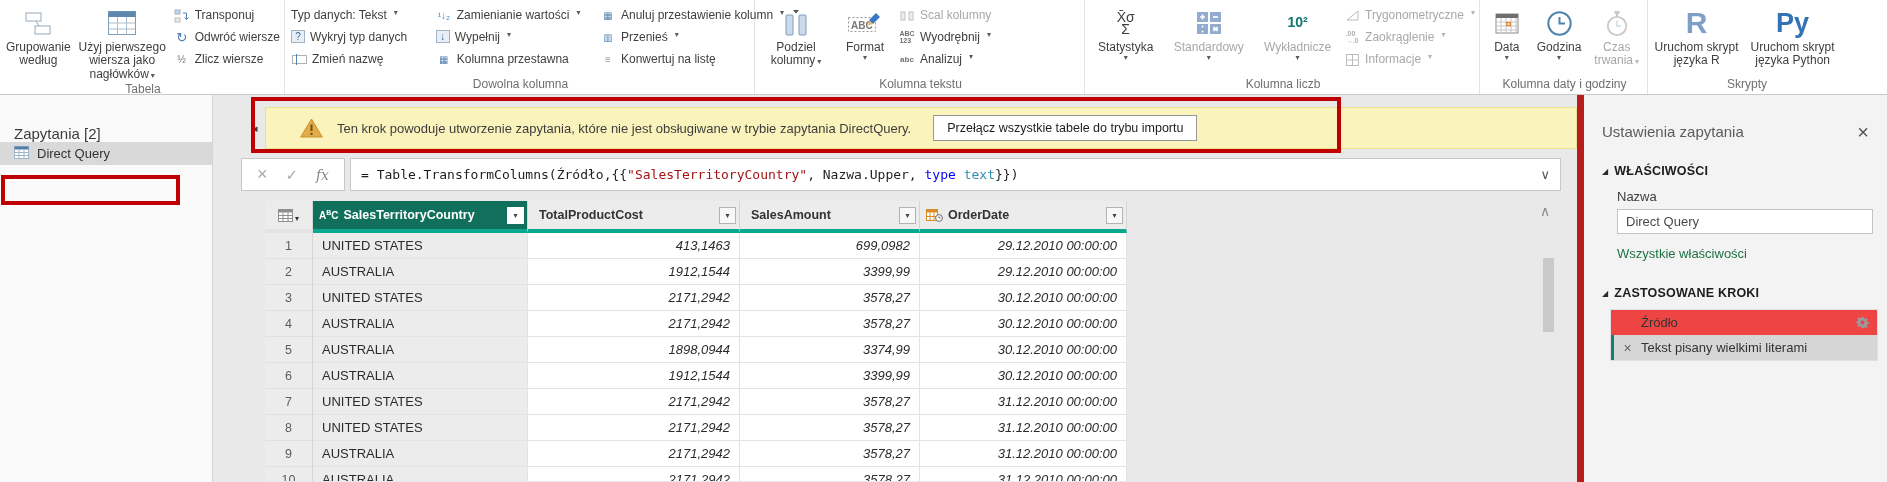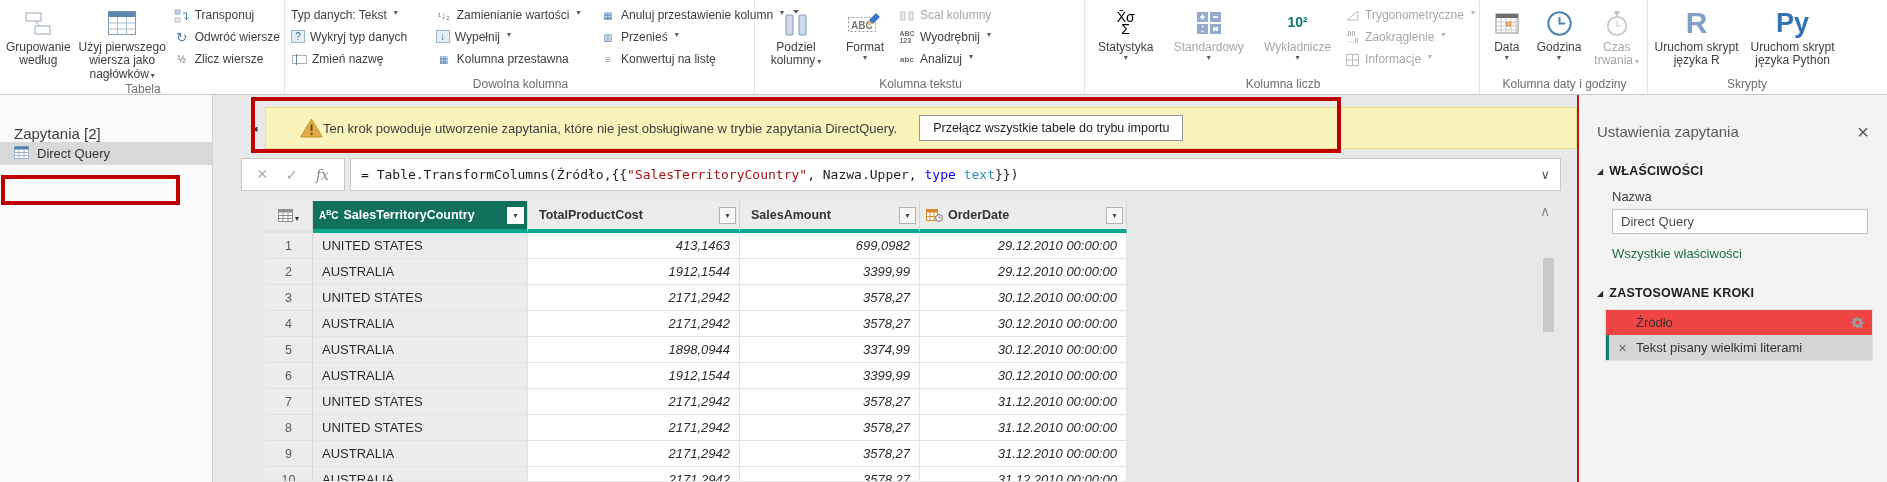--- a/index.html
+++ b/index.html
@@ -16,38 +16,38 @@
   .blabel { display:block; }
   .bcaret { font-size:8px; color:#5a5a5a; line-height:7px; }
   .caret { font-size:8px; color:#5a5a5a; margin-left:2px; }
   .smallcol { display:flex; flex-direction:column; padding-top:5px; gap:4px; }
   .smallitem { display:flex; gap:5px; font-size:12px; color:#3f3f3f; height:18px; white-space:nowrap; cursor:default; }
   .dis, .dis .blabel, .dis .smalllabel { color:#a8a8a8 !important; }
   .mi { width:16px; height:15px; flex:0 0 16px; display:inline-flex; align-items:center; justify-content:center; font-size:10px; color:#4f81b1; }
   .mi-box { border:1px solid #9db4c9; background:#e8eef5; font-size:10px; color:#2e6da4; width:14px; height:13px; flex:0 0 14px; display:inline-flex; align-items:center; justify-content:center; }
   .mi-gray { color:#9a9a9a; }
   .stack { display:flex; flex-direction:column; font-size:7px; line-height:6.5px; color:#6f6f6f; font-weight:bold; }
-  .stats-icon { display:flex; flex-direction:column; align-items:center; font-size:14px; line-height:12px; color:#000000; }
+  .stats-icon { display:flex; flex-direction:column; align-items:center; font-size:14px; line-height:12px; color:#404040; }
   .exp-icon { font-size:14px; color:#0f766e; font-weight:bold; }
   .r-icon { font-size:30px; font-weight:bold; color:#7f9fc6; line-height:30px; }
   .py-icon { font-size:27px; font-weight:bold; color:#3373b5; line-height:30px; }
 
   
   .content { display:flex; height:387px; background:#e9e9e9; }
 
   
   .sidebar { width:213px; flex:0 0 213px; background:#fafafa; border-right:1px solid #d4d4d4; padding-top:30px; }
   .sb-title { font-size:15px; color:#3c3c3c; padding-left:14px; }
   .sb-item { height:23px; display:flex; align-items:center; gap:8px; padding-left:14px; font-size:13px; color:#333; cursor:default; }
   .sb-item.selected { background:#d9d9d9; }
 
   
   .main { flex:1; padding:12px 0 0 28px; position:relative; }
   .banner { margin-left:24px; width:1312px; height:42px; background:#fbf3bc; border:1px solid #ece08e; display:flex; align-items:center; padding-left:34px; }
-  .btext { font-size:13px; color:#3d3d3d; }
+  .btext { font-size:13px; color:#3d3d3d; margin-left:14px; }
   .bbtn { margin-left:22px; background:#fff; border:1px solid #979797; font-size:12.5px; color:#1d1d1d; padding:5px 13px; font-family:inherit; cursor:pointer; white-space:nowrap; }
   .fbar { margin-top:9px; display:flex; height:33px; width:1320px; }
   .fbtns { background:#fff; border:1px solid #c8c8c8; display:flex; align-items:center; width:104px; flex:0 0 104px; justify-content:space-around; padding:0 6px; }
   .fb { color:#a9a9a9; font-size:15px; cursor:default; }
   .fb-fx { font-style:italic; color:#8a8a8a; font-family:"DejaVu Serif",serif; font-size:14px; }
   .finput { background:#fff; border:1px solid #c8c8c8; margin-left:5px; flex:1; display:flex; align-items:center; padding:0 10px; font-family:"DejaVu Sans Mono",monospace; font-size:13px; color:#1e1e1e; overflow:hidden; }
   .finput span { white-space:pre; }
   .fstr { color:#a31515; }
   .fkw { color:#0000ff; }
   .ftyp { color:#2b91af; }
@@ -70,21 +70,21 @@
   .w2 { width:212px; flex:0 0 212px; }
   .w3 { width:180px; flex:0 0 180px; }
   .w4 { width:207px; flex:0 0 207px; }
   .grow { display:flex; height:26px; }
   .gn { width:48px; flex:0 0 48px; background:#ececec; border-right:1px solid #d5d5d5; border-bottom:1px solid #e0e0e0; display:flex; align-items:center; justify-content:center; font-size:12.5px; color:#5c5c5c; }
   .gc { display:flex; align-items:center; border-right:1px solid #e3e3e3; border-bottom:1px solid #e3e3e3; font-size:13px; color:#2b2b2b; padding:0 9px; background:#fff; }
   .gc.selcol { background:#ececec; }
   .gc.num { justify-content:flex-end; font-style:italic; }
 
   
-  .settings { width:310px; flex:0 0 310px; background:#f3f3f3; border-left:2px solid #b91c1c; padding:28px 18px 0 18px; }
+  .settings { width:310px; flex:0 0 310px; background:#f3f3f3; border-left:7px solid #b91c1c; padding:28px 18px 0 18px; }
   .set-title-row { display:flex; align-items:center; }
   .set-title { font-size:15px; color:#5c5c5c; }
   .set-close { margin-left:auto; font-size:20px; color:#555; cursor:default; line-height:16px; }
   .section-h { display:flex; align-items:center; gap:6px; margin-top:24px; font-size:12.5px; font-weight:bold; color:#1c1c1c; letter-spacing:.2px; }
   .tri { font-size:8px; color:#2b2b2b; }
   .name-label { margin:11px 0 5px 15px; font-size:13px; color:#3d3d3d; }
   .name-input { margin-left:15px; width:256px; height:25px; border:1px solid #c3c3c3; background:#fff; font-size:13px; color:#4a4a4a; padding:0 8px; font-family:inherit; }
   .all-props { margin:12px 0 0 15px; font-size:13px; color:#1e7145; cursor:pointer; display:inline-block; }
   .steps { margin:9px 0 0 8px; width:268px; border:1px solid #e0e0e0; background:#ef4444; }
   .step { height:25px; display:flex; align-items:center; font-size:13px; color:#333; cursor:default; }

